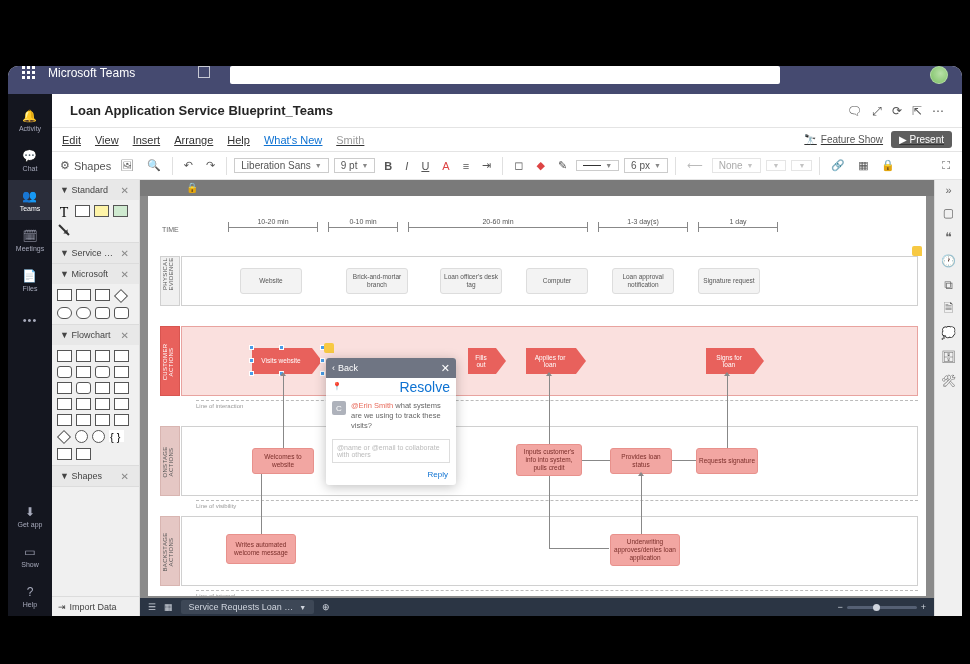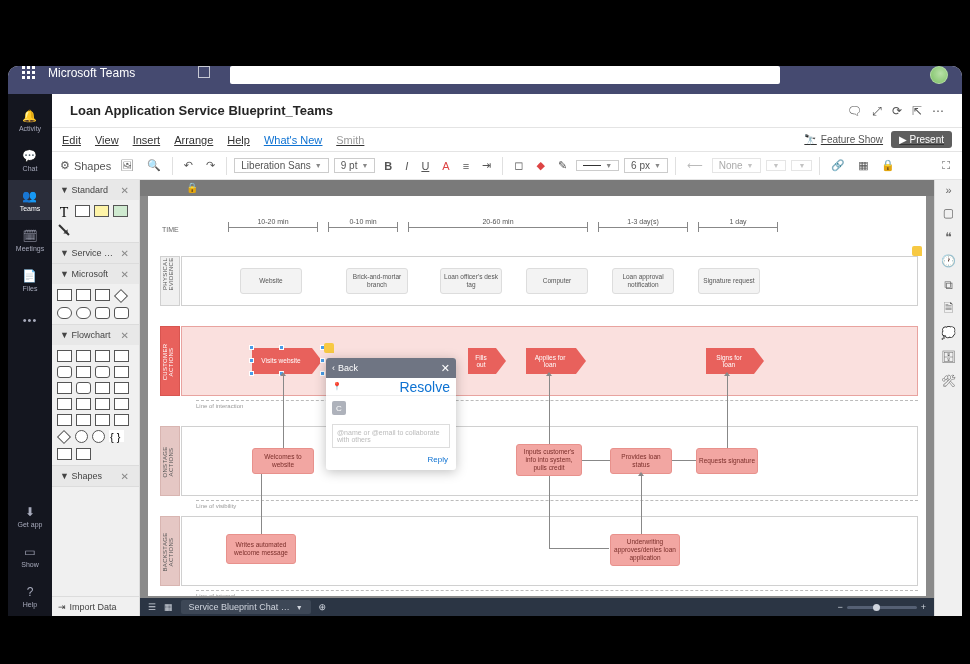--- a/index.html
+++ b/index.html
@@ -460,33 +460,34 @@
                   <span>Back</span>
                 </span>
               <span class="cp-x">✕</span>
             </div>
             <div class="cp-sub">
                 <span>📍</span>
                 <span class="resolve">Resolve</span>
               </div>
             <div class="cp-msg">
               <div class="cp-av">C</div>
+              <div class="cp-txt"><span class="mention">@Erin Smith</span><span> what systems are we using to track these visits?</span></div>
             </div>
             <div class="cp-reply">@name or @email to collaborate with others</div>
             <div class="cp-foot">
                 <span>Reply</span>
               </div>
           </div>
         </div>
 
         <div class="bbar">
           <span>☰</span>
           <span>▦</span>
           <span class="page-tab">
-              <span>Service Blueprint Chat …</span>
+              <span>Service Requests Loan …</span>
               <span class="tri" style="color:#cfd4dd">▼</span>
             </span>
           <span>⊕</span>
           <div class="zoom">
             <span>−</span>
             <div class="zoom-track">
                 <div class="zoom-thumb"></div>
               </div>
             <span>+</span>
           </div>

